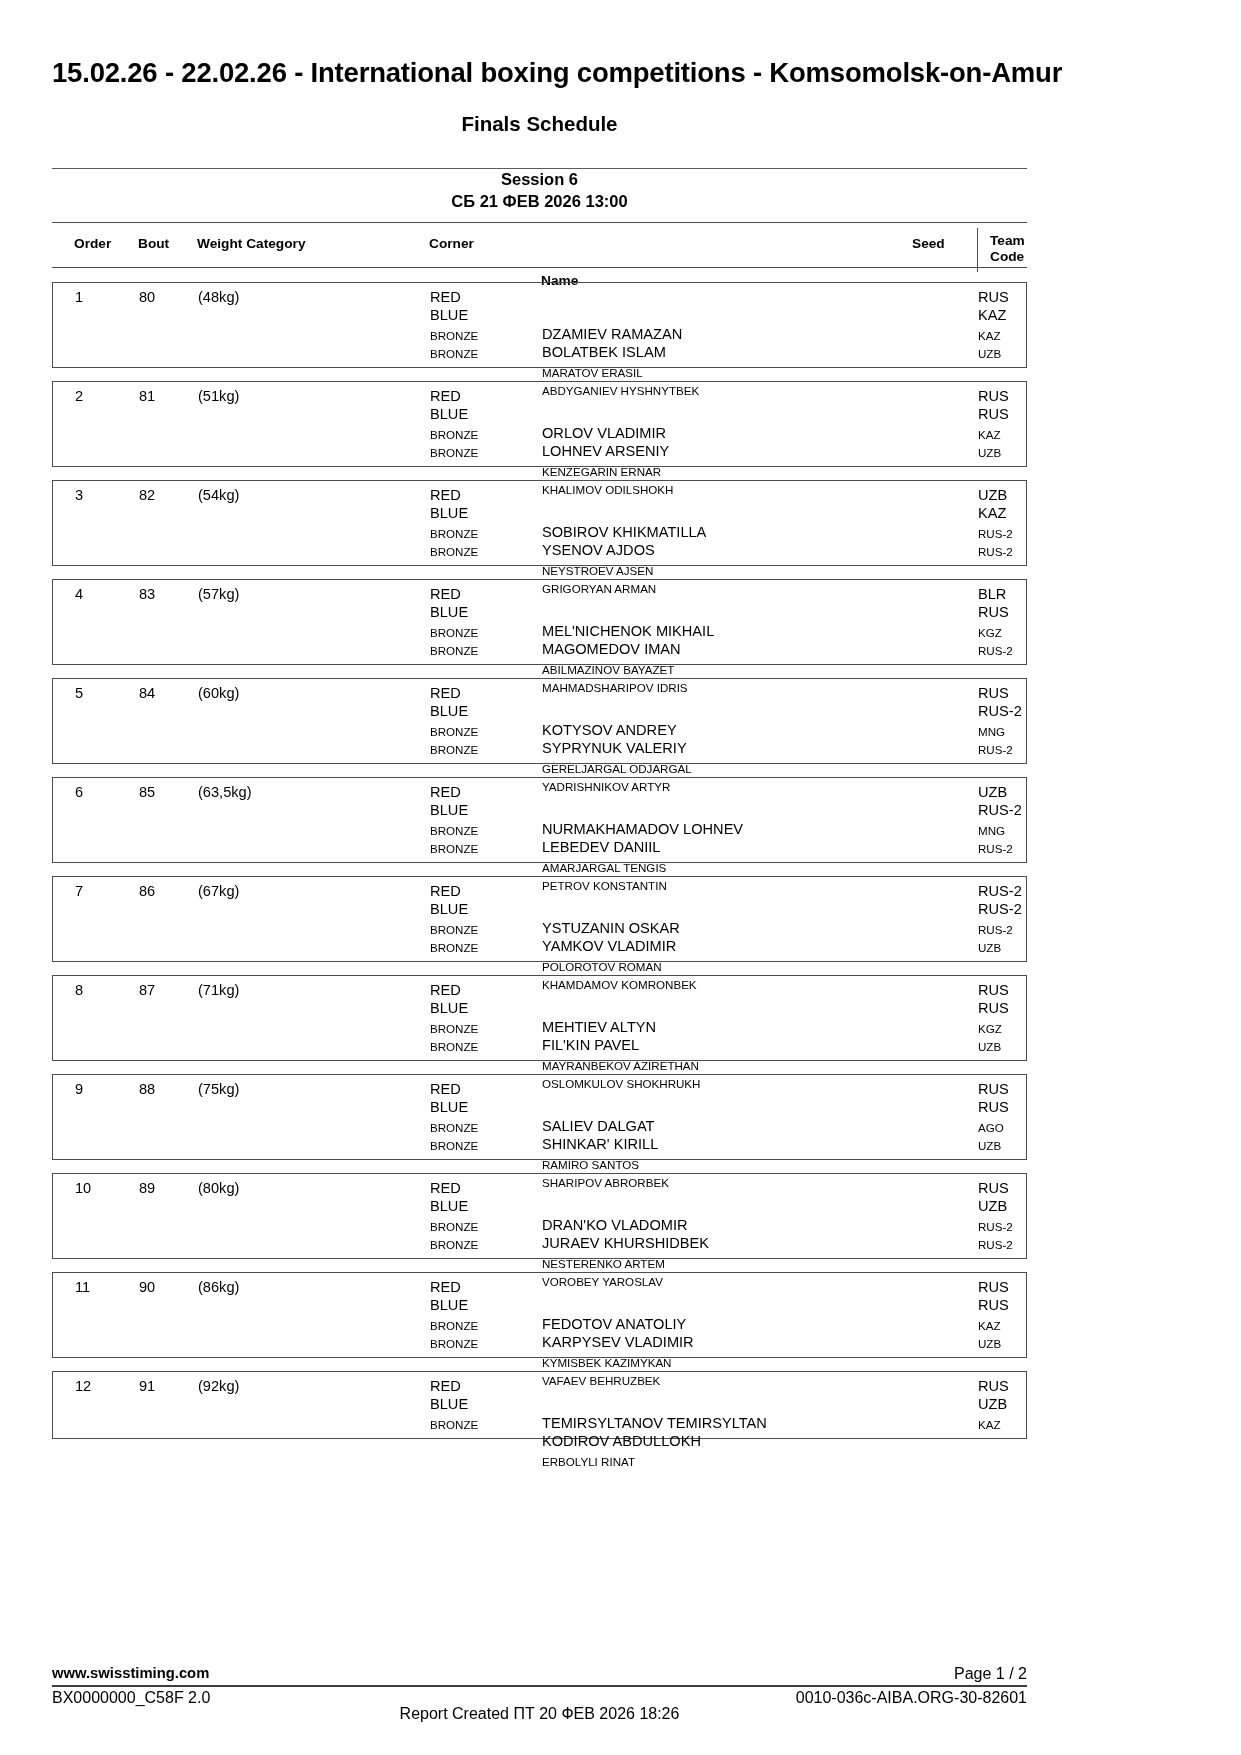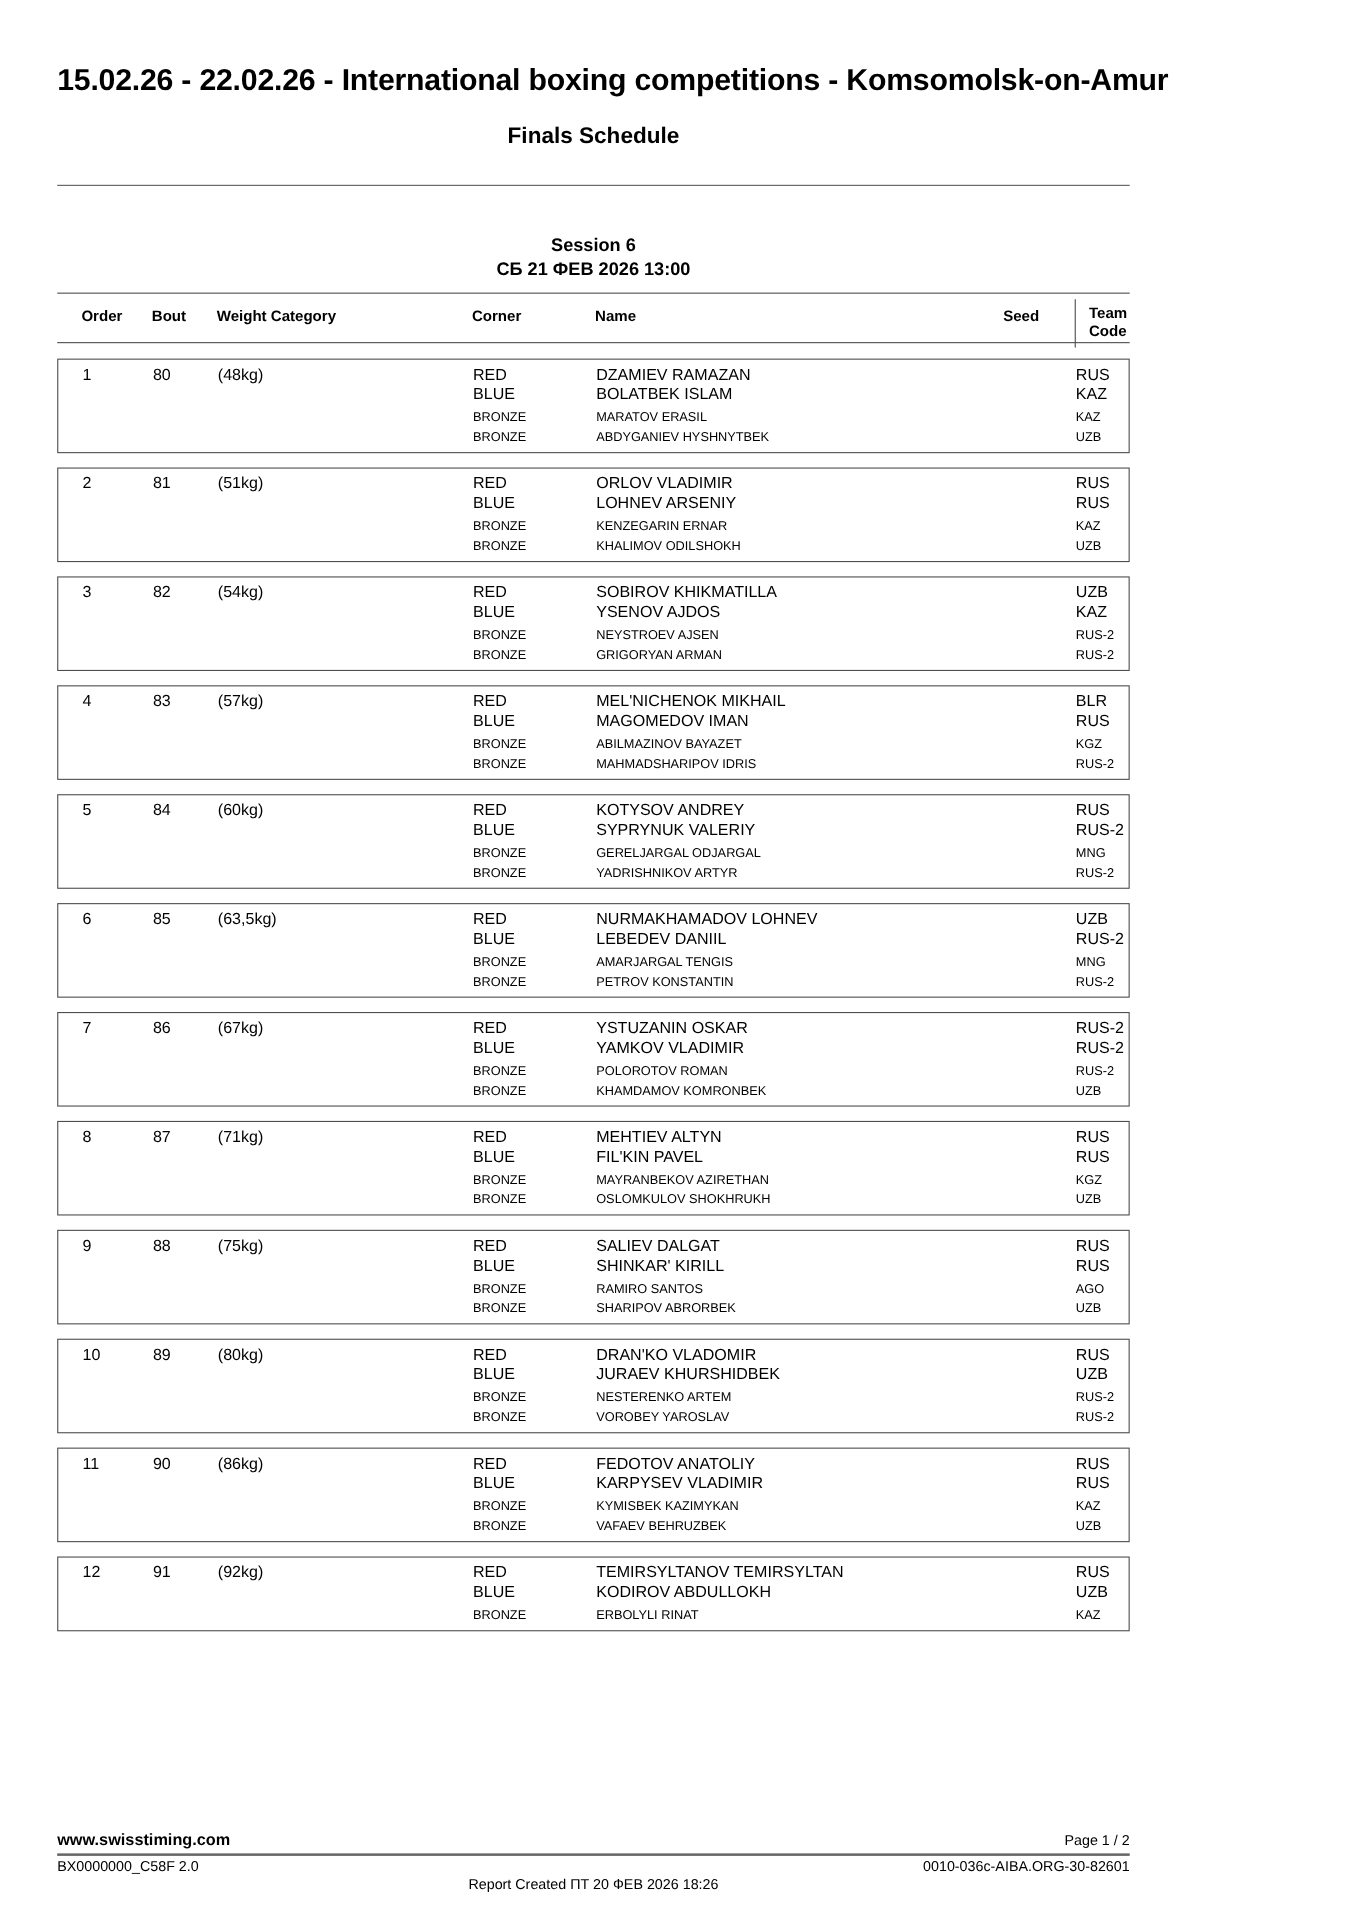--- a/index.html
+++ b/index.html
@@ -41,21 +41,20 @@
   }
   .header-rule {
     margin-top: 32px;
     border-top: 1.6px solid #5a5a5a;
     height: 0;
   }
 
   
   .session {
     text-align: center;
-    margin-top: 44px;
     font-size: 16.5px;
     font-weight: bold;
     line-height: 1.32;
   }
 
   
   .table-head {
     margin-top: 9px;
     border-top: 1.6px solid #4d4d4d;
     border-bottom: 1.6px solid #4d4d4d;
@@ -76,21 +75,21 @@
     box-sizing: border-box;
     padding-left: 12px;
     padding-top: 5px;
   }
 
   
   .c-order { left: 22px; }
   .c-bout  { left: 86px; }
   .c-wcat  { left: 145px; }
   .c-corner{ left: 377px; }
-  .c-name  { left: 489px; }
+  .c-name  { left: 489px; margin-top: 37px; }
   .c-seed  { left: 860px; }
   .c-team  { left: 925px; }
 
   .bout-box {
     border: 1.6px solid #4d4d4d;
     margin-top: 13px;
     position: relative;
     height: 86px;
     box-sizing: border-box;
   }
@@ -129,21 +128,21 @@
   }
   .f-left, .f-center, .f-right {
     position: absolute;
     white-space: nowrap;
   }
   .f-left  { left: 0; }
   .f-right { right: 0; }
   .f-center{ left: 50%; transform: translateX(-50%); margin-top: 16px; }
 
   .f-big   { font-size: 14.8px; font-weight: bold; text-align: right; }
-  .f-small { font-size: 13px; text-align: right; }
+  .f-small { font-size: 16px; text-align: right; }
   .footer-row.line1 { height: 21px; }
   .footer-row.line2 { height: 22px; }
   .footer-row.line3 { height: 20px; }
   .footer-row.line1 .f-left,
   .footer-row.line1 .f-right { top: 1px; }
   .footer-row.line2 .f-left,
   .footer-row.line2 .f-right { top: 2px; }
   .footer-row.line3 .f-left,
   .footer-row.line3 .f-center,
   .footer-row.line3 .f-right { top: 2px; }

